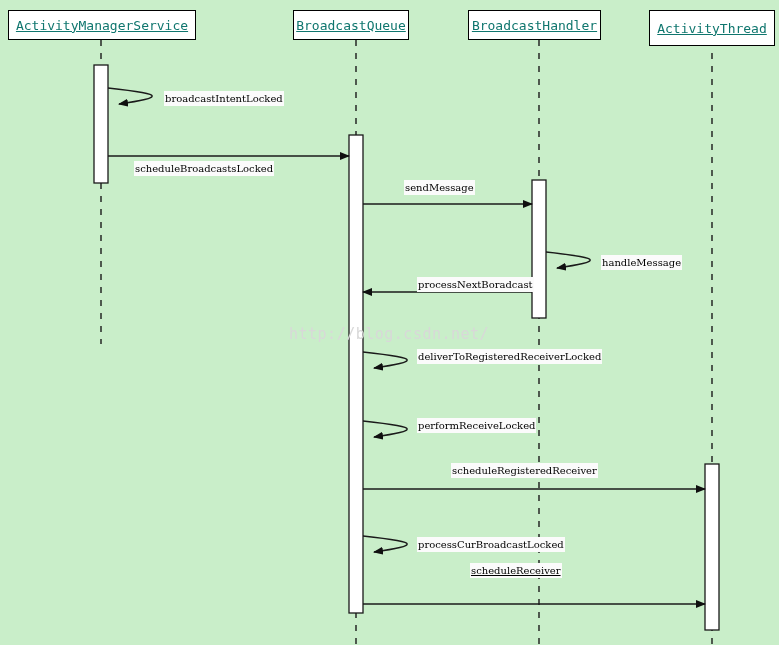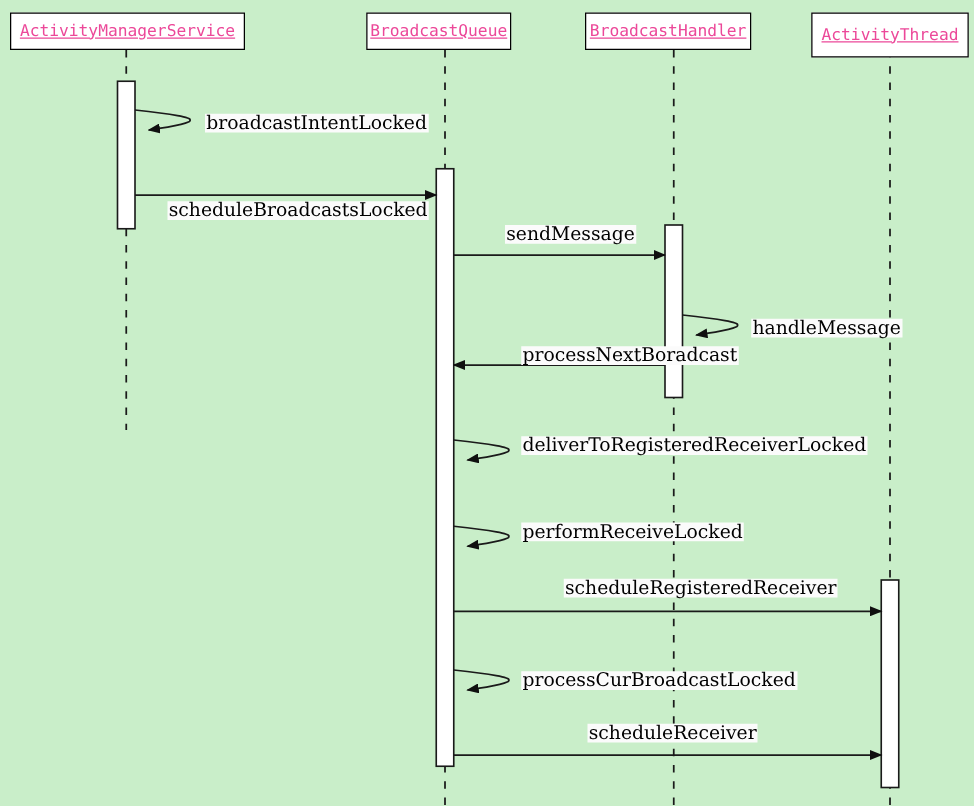--- a/index.html
+++ b/index.html
@@ -29,32 +29,32 @@
   .participant-box {
     position: absolute;
     box-sizing: border-box;
     background: #ffffff;
     border: 1px solid #000000;
     display: flex;
     align-items: center;
     justify-content: center;
     font-family: "DejaVu Sans Mono", monospace;
     font-size: 13px;
-    color: #ec4899;
+    color: #0f766e;
     white-space: nowrap;
   }
   .participant-label {
     text-decoration: underline;
     letter-spacing: 0px;
   }
   .msg-label {
     position: absolute;
     background: #fbfbfb;
     font-family: "DejaVu Serif", serif;
-    font-size: 15px;
+    font-size: 10px;
     color: #000000;
     white-space: nowrap;
     padding: 0 1px;
     line-height: 15px;
   }
   .watermark {
     position: absolute;
     font-family: "DejaVu Sans Mono", monospace;
     font-size: 15px;
     color: #d8d8d8;
@@ -119,17 +119,18 @@
   <div id="labels-group">
       <div class="msg-label" style="left: 164px; top: 91px;">broadcastIntentLocked</div>
       <div class="msg-label" style="left: 134px; top: 133px; margin-top: 28px;">scheduleBroadcastsLocked</div>
       <div class="msg-label" style="left: 404px; top: 180px;">sendMessage</div>
       <div class="msg-label" style="left: 601px; top: 255px;">handleMessage</div>
       <div class="msg-label" style="left: 369px; top: 277px; margin-left: 48px;">processNextBoradcast</div>
       <div class="msg-label" style="left: 417px; top: 349px;">deliverToRegisteredReceiverLocked</div>
       <div class="msg-label" style="left: 417px; top: 418px;">performReceiveLocked</div>
       <div class="msg-label" style="left: 434px; top: 463px; margin-left: 17px;">scheduleRegisteredReceiver</div>
       <div class="msg-label" style="left: 417px; top: 537px;">processCurBroadcastLocked</div>
-      <div class="msg-label" style="left: 470px; top: 579px;">scheduleReceiver</div>
+      <div class="msg-label" style="left: 470px; top: 563px; text-decoration: underline;">scheduleReceiver</div>
     </div>
 
+  <div class="watermark" style="left:289px; top:325px;">http://blog.csdn.net/</div>
 
 </div>
 
 </body></html>

